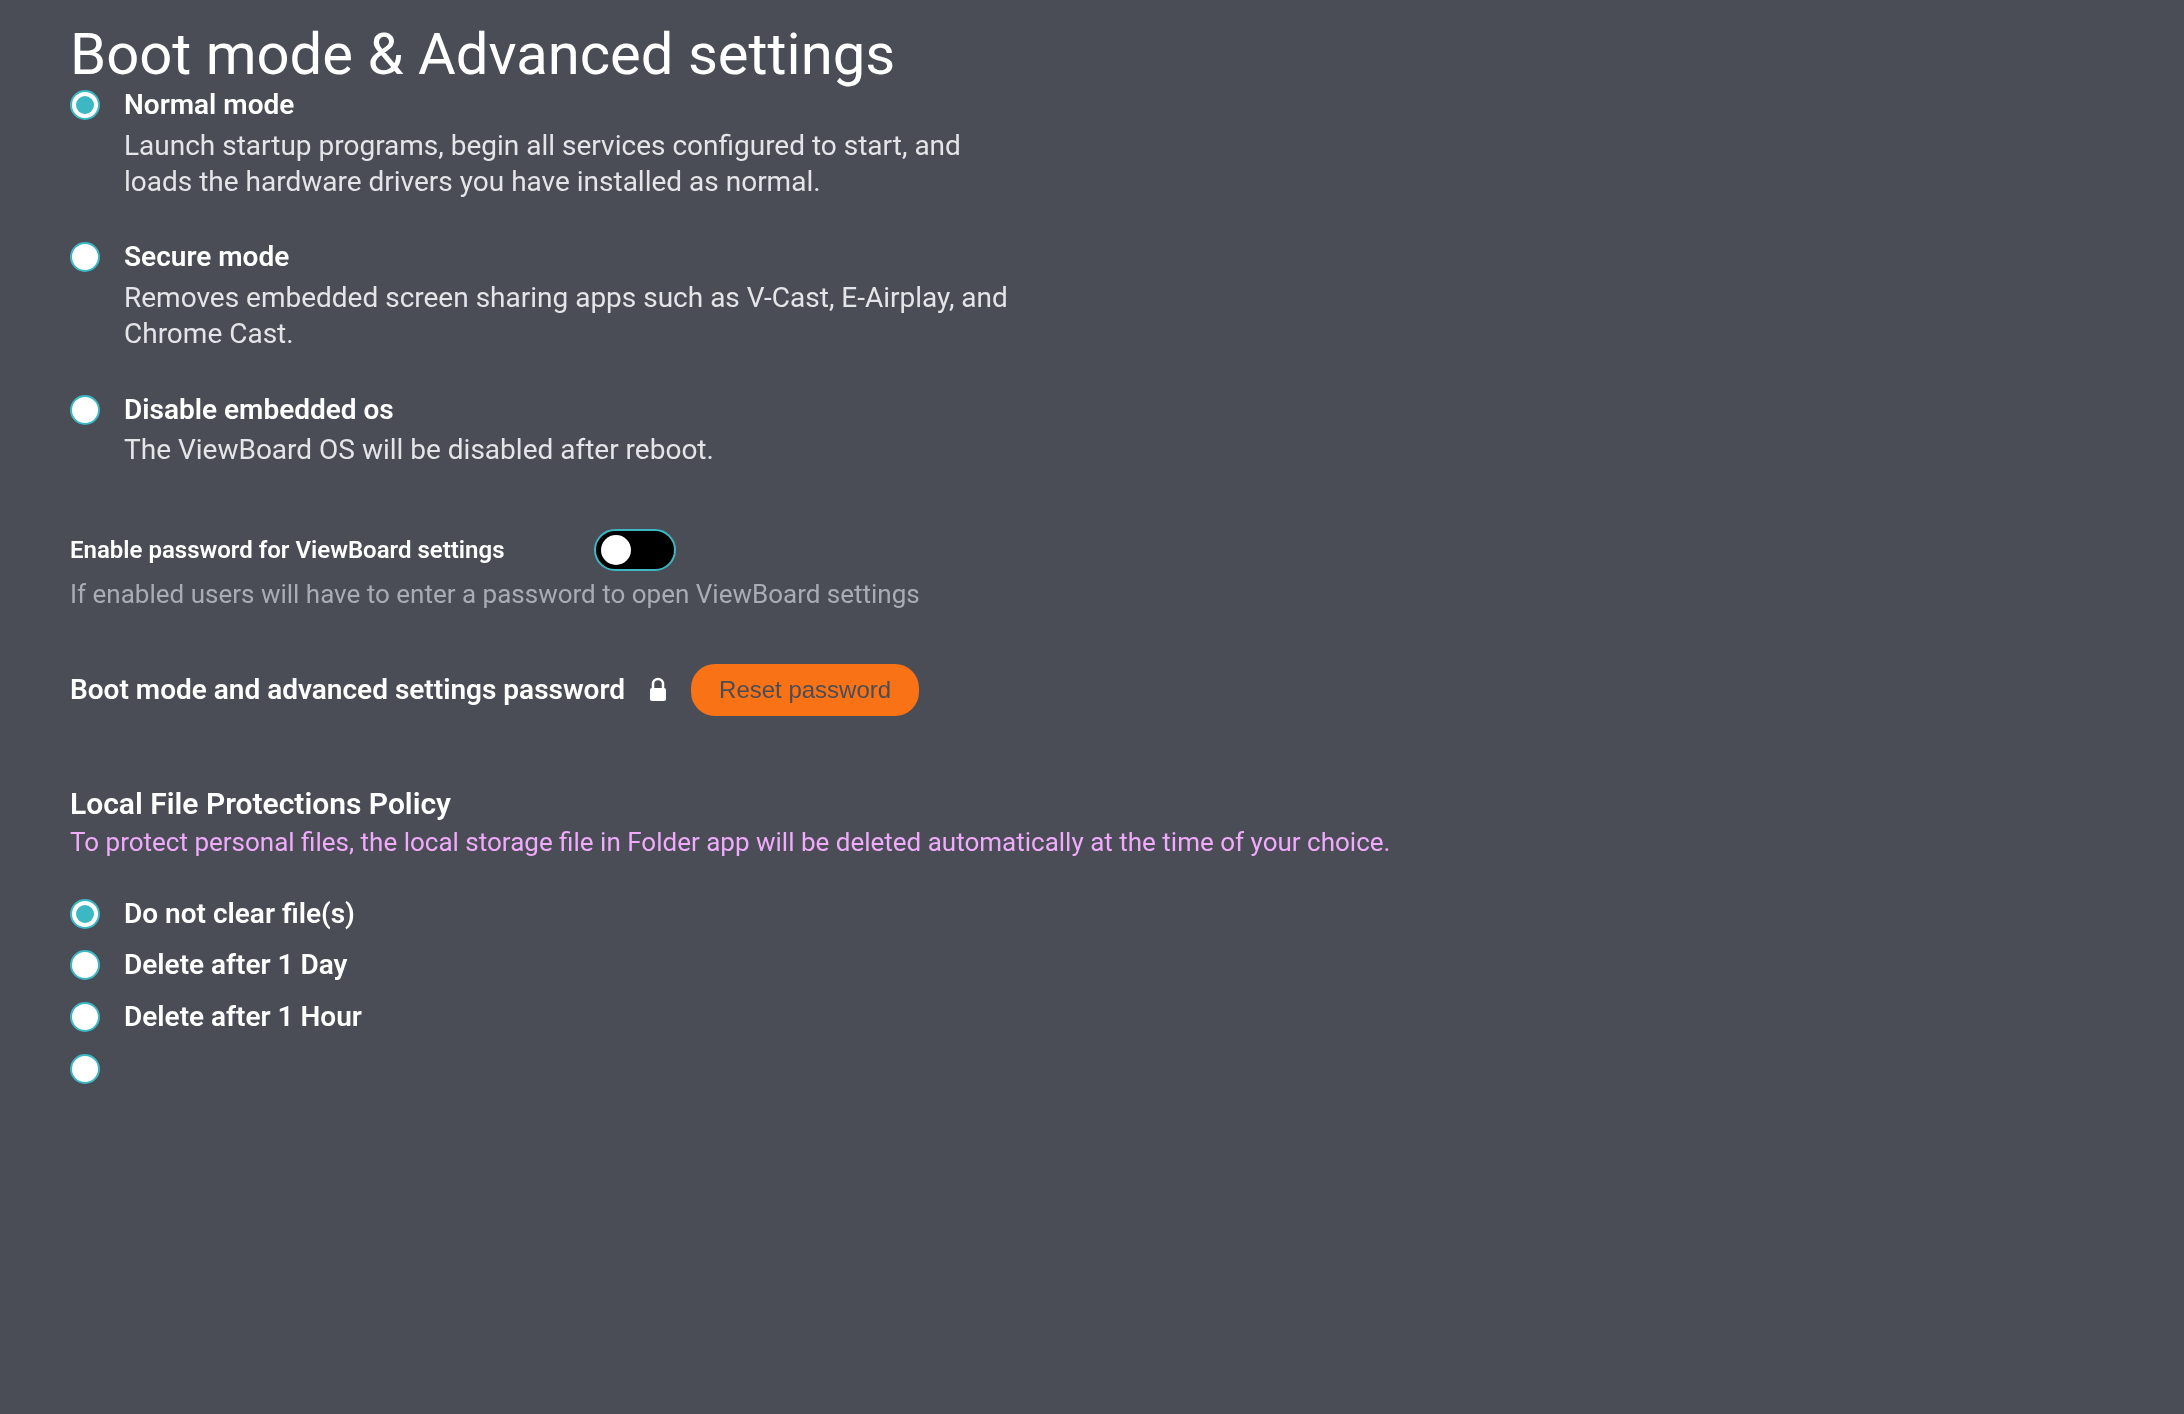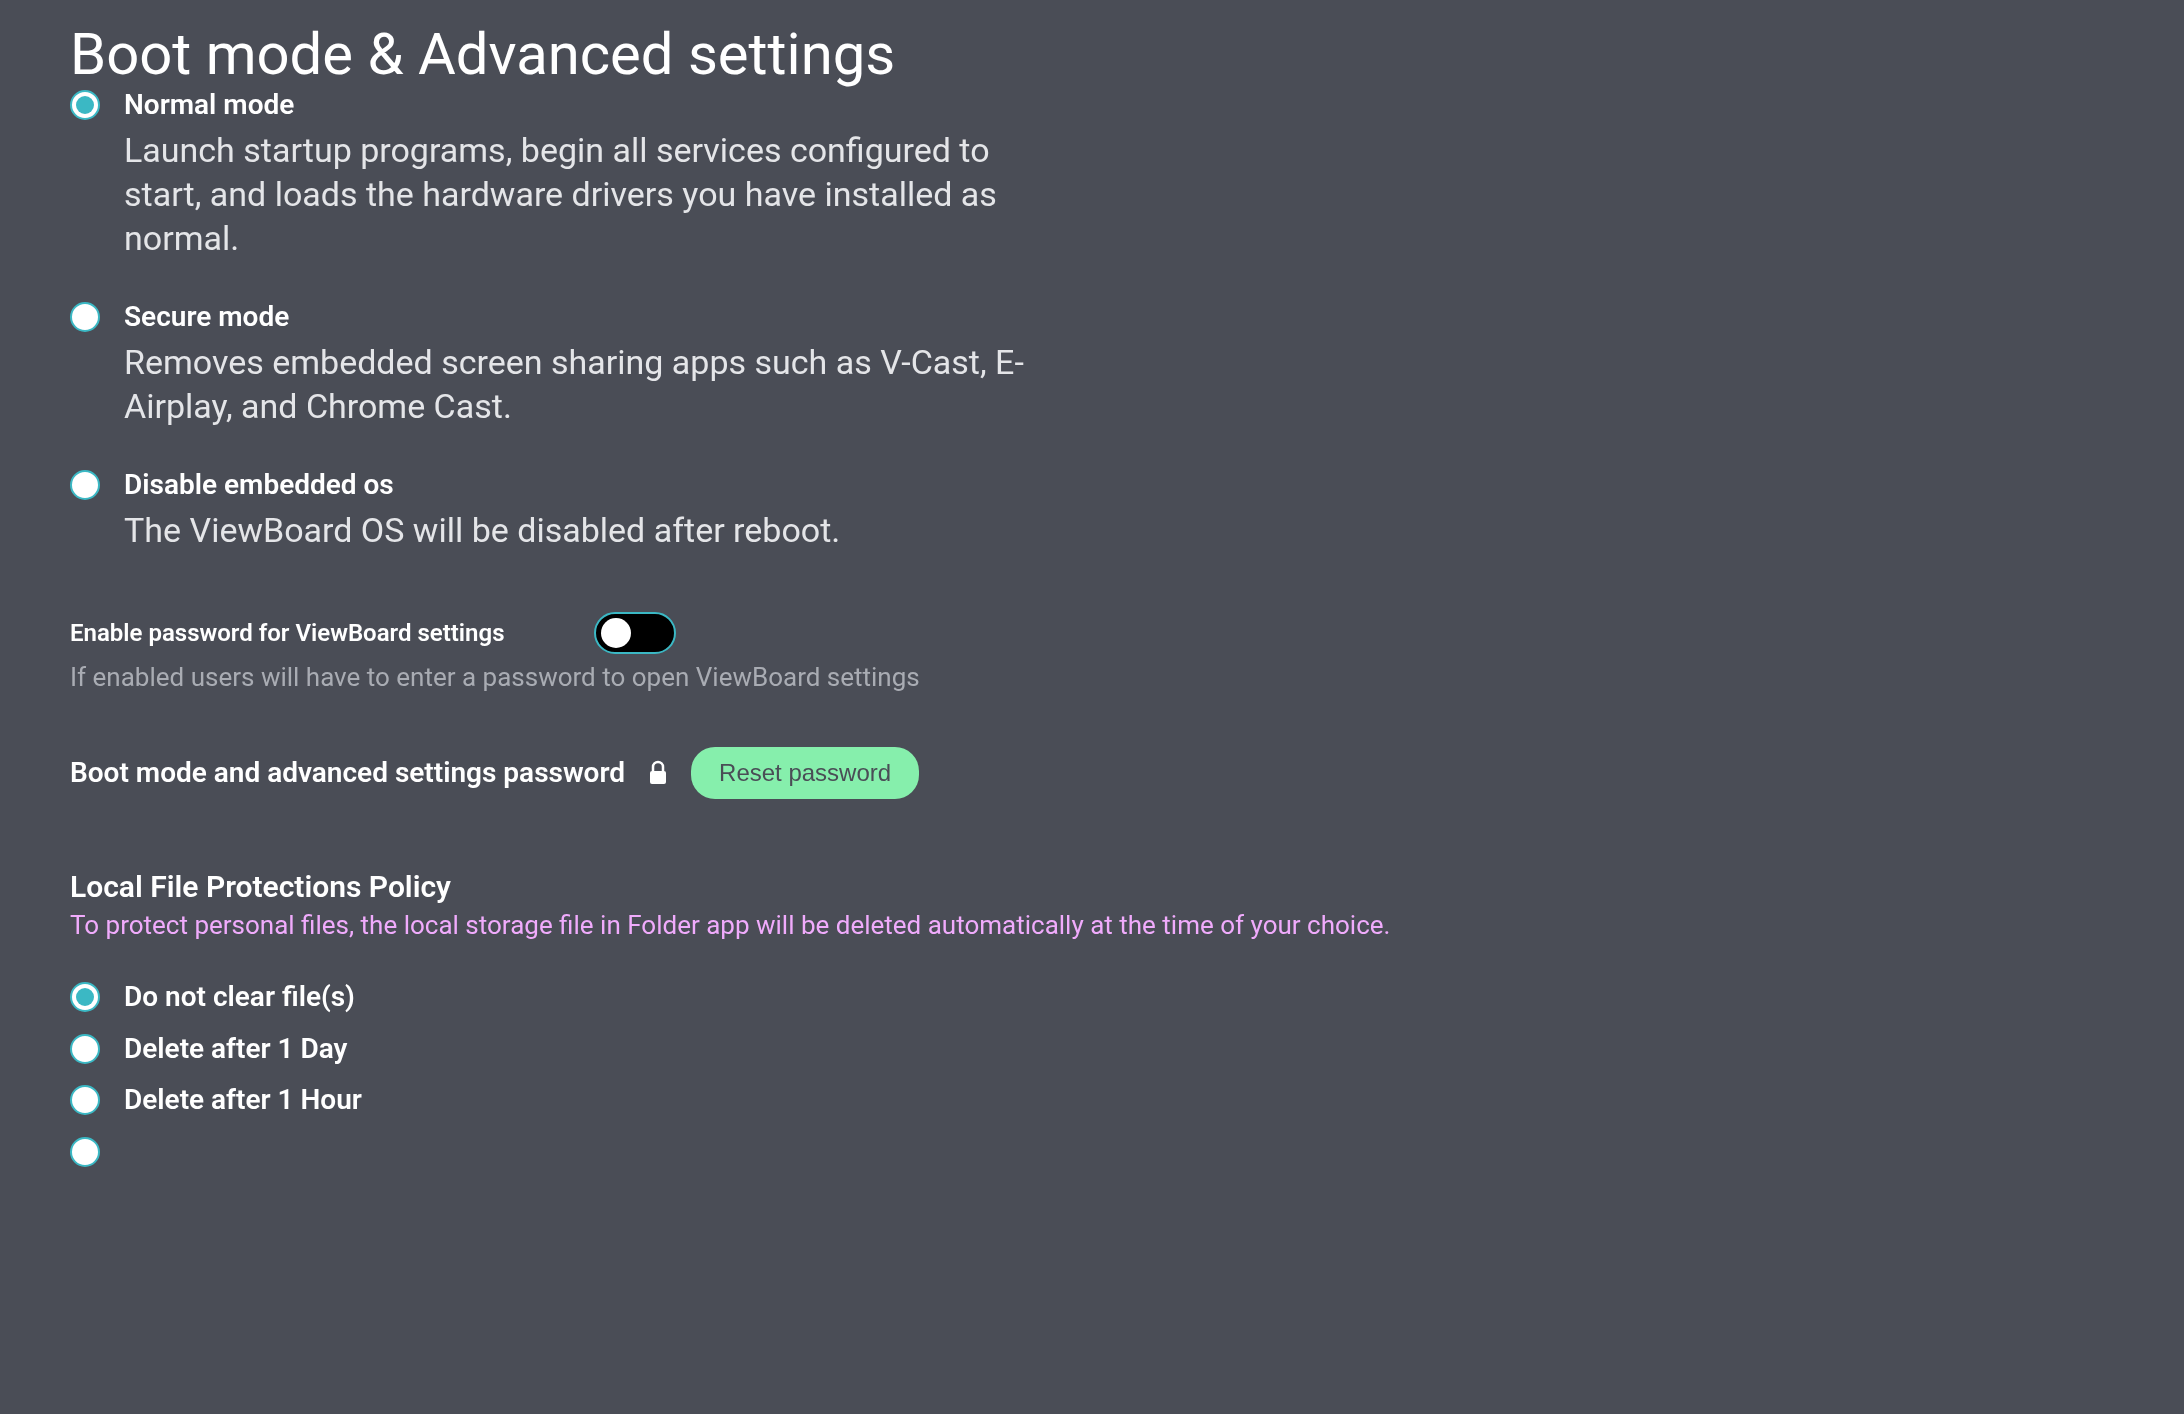--- a/index.html
+++ b/index.html
@@ -61,21 +61,21 @@
     flex: 1;
     max-width: 900px;
   }
   .radio-label {
     font-size: 28px;
     font-weight: 600;
     color: #ffffff;
     line-height: 1.2;
   }
   .radio-description {
-    font-size: 34px;
+    font-size: 28px;
     font-weight: 400;
     color: #e4e5e8;
     margin-top: 6px;
     line-height: 1.3;
   }
   .toggle-row {
     display: flex;
     align-items: center;
     margin-bottom: 8px;
   }
@@ -121,21 +121,21 @@
   }
   .lock-icon {
     width: 22px;
     height: 26px;
     margin-right: 22px;
     display: flex;
     align-items: center;
     justify-content: center;
   }
   .reset-button {
-    background-color: #86efac;
+    background-color: #f97316;
     color: #4a4d56;
     border: none;
     border-radius: 24px;
     padding: 12px 28px;
     font-size: 24px;
     font-weight: 500;
     cursor: pointer;
   }
   .section-title {
     font-size: 30px;

